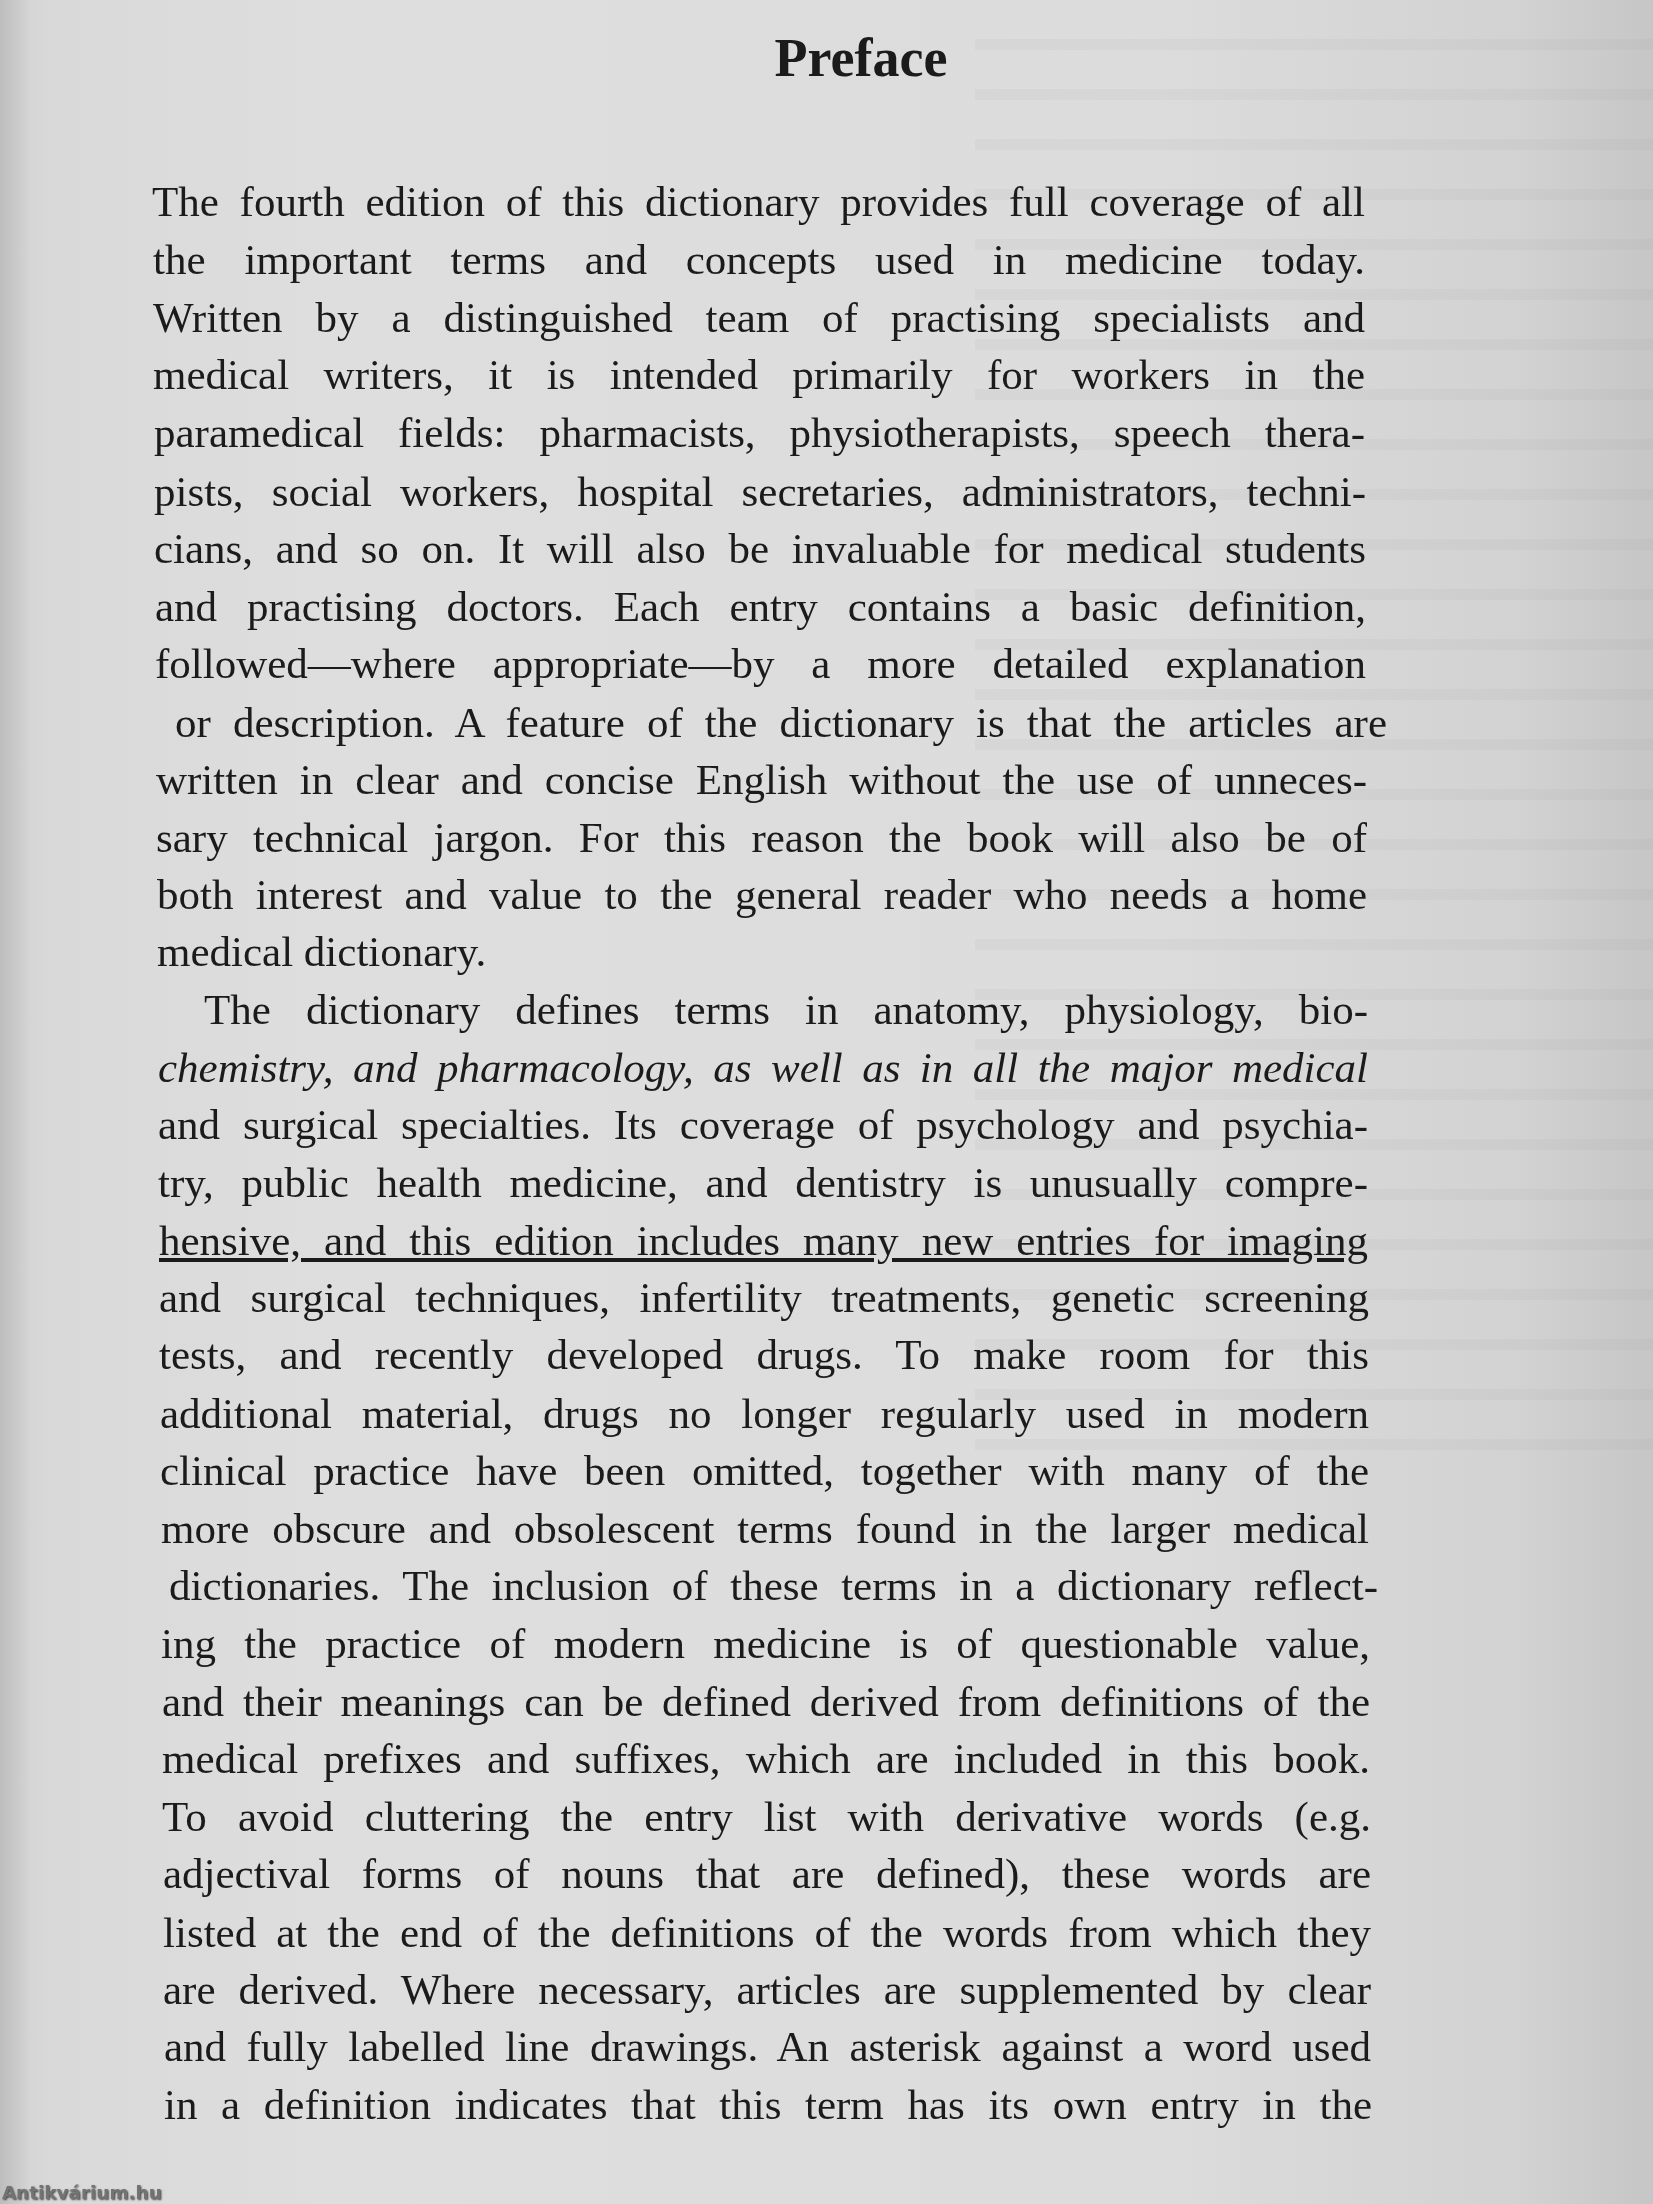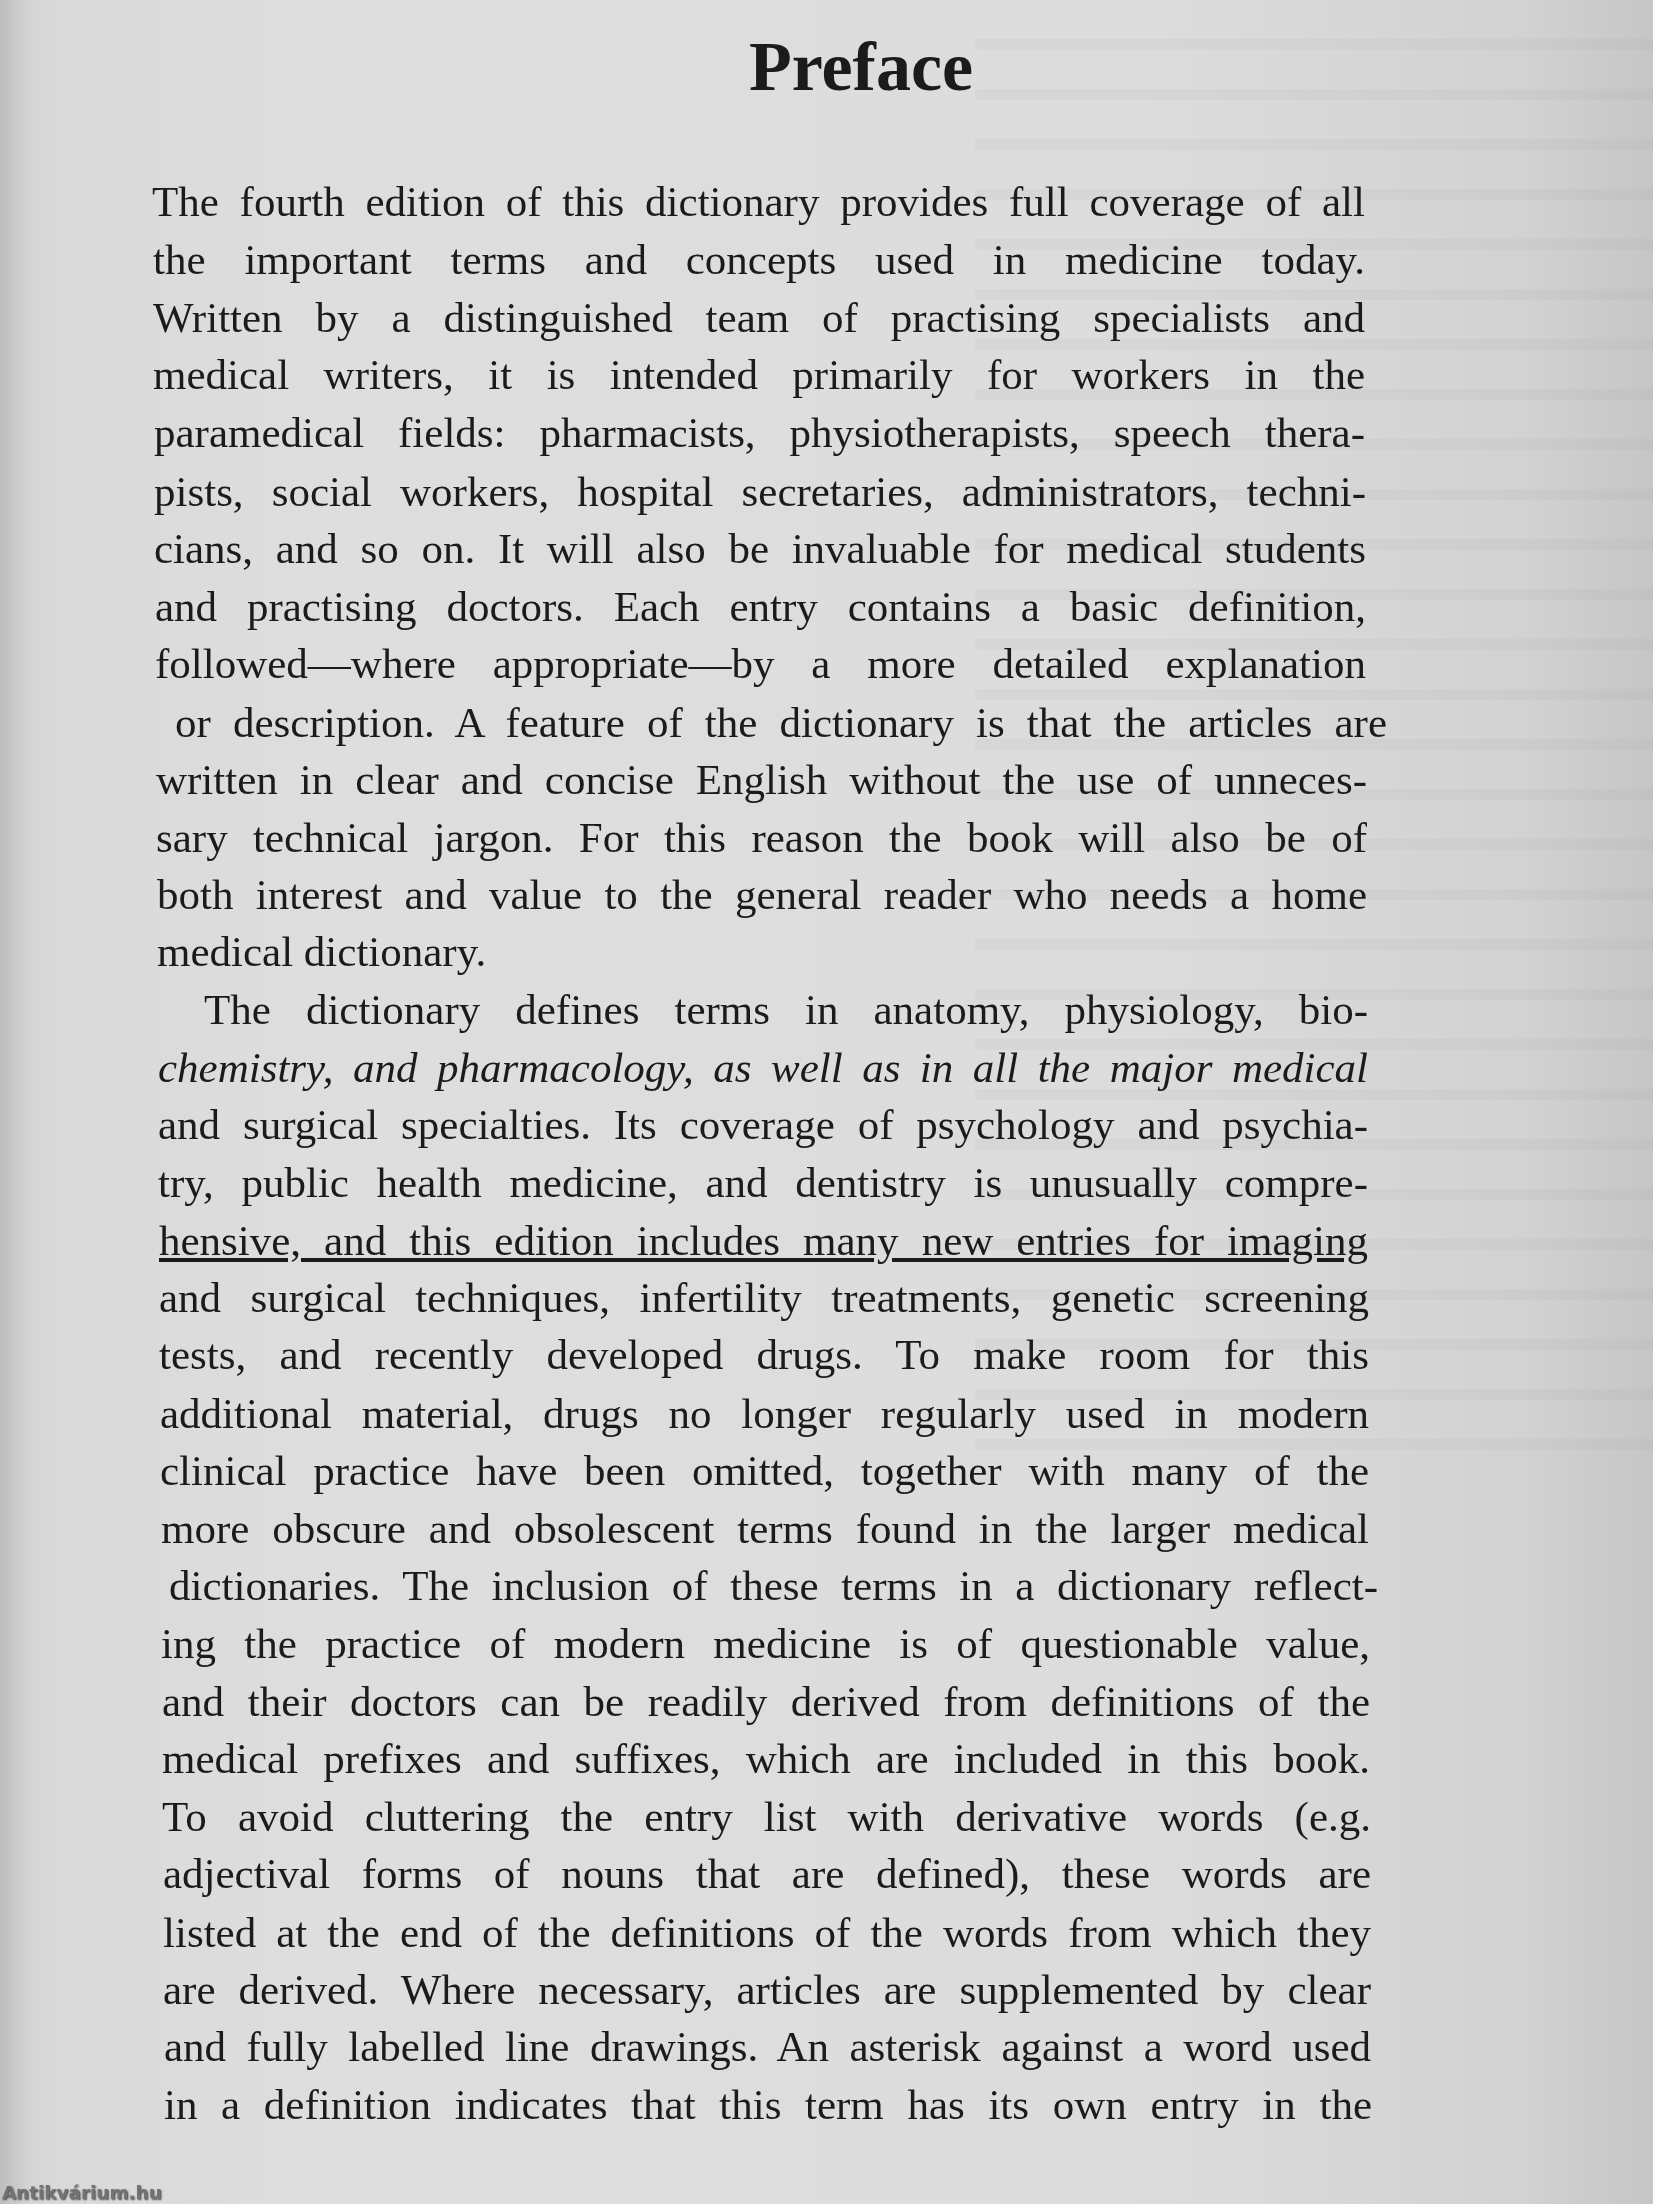--- a/index.html
+++ b/index.html
@@ -13,21 +13,21 @@
     position: absolute; top: 0; right: 0; width: 679px; height: 1456px;
     background: repeating-linear-gradient(180deg, rgba(0,0,0,0) 0px, rgba(0,0,0,0) 39px, rgba(120,120,120,0.06) 39px, rgba(120,120,120,0.06) 50px);
     pointer-events: none;
   }
   .spine {
     position: absolute; left: 0; top: 0; width: 29px; height: 2205px;
     background: linear-gradient(90deg, #bdbdbd, #d4d4d4);
   }
   .title {
     position: absolute; left: 0; width: 1654px; top: 27px;
-    text-align: center; font-size: 70px; font-weight: bold; letter-spacing: 0px;
+    text-align: center; font-size: 54px; font-weight: bold; letter-spacing: 0px;
     padding-left: 68px; box-sizing: border-box;
   }
   .line {
     position: absolute; font-size: 43px; white-space: nowrap;
     text-align: justify; text-align-last: justify;
     line-height: 1;
   }
   .watermark {
     position: absolute; left: 1.9px; bottom: 1.9px; font-family: "DejaVu Sans", sans-serif;
     font-weight: bold; font-size: 18.4px; color: #737373;
@@ -64,21 +64,21 @@
     <div class="line" style="top: 1103px; left: 158px; width: 1210px; white-space: normal; height: 50px; overflow: hidden;">and surgical specialties. Its coverage of psychology and psychia-</div>
     <div class="line" style="top: 1161px; left: 158px; width: 1210px; white-space: normal; height: 50px; overflow: hidden;">try, public health medicine, and dentistry is unusually compre-</div>
     <div class="line" style="top: 1219px; left: 159px; width: 1209px; white-space: normal; height: 50px; overflow: hidden; text-decoration: underline;">hensive, and this edition includes many new entries for imaging</div>
     <div class="line" style="top: 1276px; left: 159px; width: 1210px; white-space: normal; height: 50px; overflow: hidden;">and surgical techniques, infertility treatments, genetic screening</div>
     <div class="line" style="top: 1333px; left: 159px; width: 1210px; white-space: normal; height: 50px; overflow: hidden;">tests, and recently developed drugs. To make room for this</div>
     <div class="line" style="top: 1392px; left: 160px; width: 1209px; white-space: normal; height: 50px; overflow: hidden;">additional material, drugs no longer regularly used in modern</div>
     <div class="line" style="top: 1449px; left: 160px; width: 1209px; white-space: normal; height: 50px; overflow: hidden;">clinical practice have been omitted, together with many of the</div>
     <div class="line" style="top: 1507px; left: 161px; width: 1208px; white-space: normal; height: 50px; overflow: hidden;">more obscure and obsolescent terms found in the larger medical</div>
     <div class="line" style="top: 1564px; left: 169px; width: 1209px; white-space: normal; height: 50px; overflow: hidden;">dictionaries. The inclusion of these terms in a dictionary reflect-</div>
     <div class="line" style="top: 1622px; left: 161px; width: 1209px; white-space: normal; height: 50px; overflow: hidden;">ing the practice of modern medicine is of questionable value,</div>
-    <div class="line" style="top: 1680px; left: 162px; width: 1208px; white-space: normal; height: 50px; overflow: hidden;">and their doctors can be readily derived from definitions of the</div>
+    <div class="line" style="top: 1680px; left: 162px; width: 1208px; white-space: normal; height: 50px; overflow: hidden;">and their meanings can be defined derived from definitions of the</div>
     <div class="line" style="top: 1737px; left: 162px; width: 1208px; white-space: normal; height: 50px; overflow: hidden;">medical prefixes and suffixes, which are included in this book.</div>
     <div class="line" style="top: 1795px; left: 162px; width: 1209px; white-space: normal; height: 50px; overflow: hidden;">To avoid cluttering the entry list with derivative words (e.g.</div>
     <div class="line" style="top: 1852px; left: 163px; width: 1208px; white-space: normal; height: 50px; overflow: hidden;">adjectival forms of nouns that are defined), these words are</div>
     <div class="line" style="top: 1911px; left: 163px; width: 1208px; white-space: normal; height: 50px; overflow: hidden;">listed at the end of the definitions of the words from which they</div>
     <div class="line" style="top: 1968px; left: 163px; width: 1208px; white-space: normal; height: 50px; overflow: hidden;">are derived. Where necessary, articles are supplemented by clear</div>
     <div class="line" style="top: 2025px; left: 164px; width: 1207px; white-space: normal; height: 50px; overflow: hidden;">and fully labelled line drawings. An asterisk against a word used</div>
     <div class="line" style="top: 2083px; left: 164px; width: 1208px; white-space: normal; height: 50px; overflow: hidden;">in a definition indicates that this term has its own entry in the</div>
   </div>
 
 <div class="watermark">Antikvárium.hu</div>

